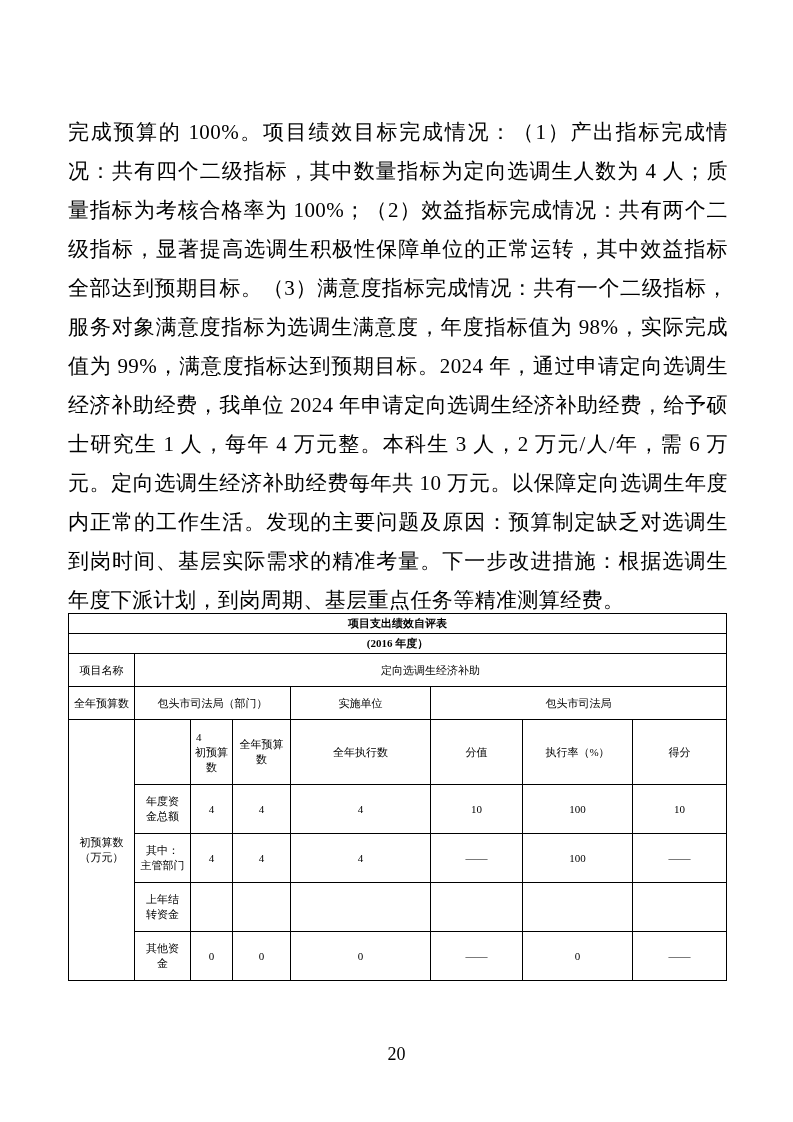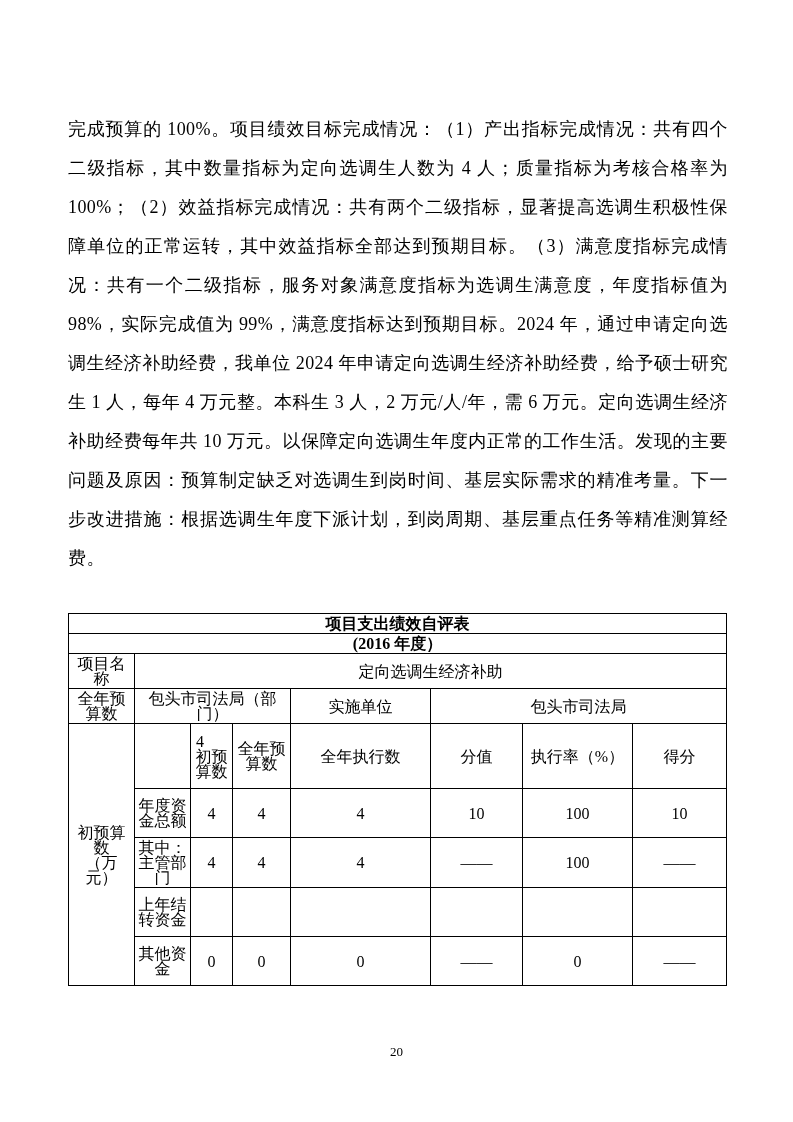--- a/index.html
+++ b/index.html
@@ -17,41 +17,41 @@
     font-family: "Liberation Serif", "DejaVu Serif", serif;
     color: #000000;
     overflow: hidden;
   }
   .body-text {
     position: absolute;
     left: 68px;
     top: 92px;
     width: 660px;
     font-family: "Liberation Serif", "DejaVu Serif", serif;
-    font-size: 18px;
+    font-size: 21px;
     line-height: 39px;
     text-align: justify;
     text-justify: inter-ideograph;
     letter-spacing: 0.4px;
   }
   .tbl-wrap {
     position: absolute;
     left: 68px;
     top: 613px;
     width: 658px;
   }
   table.doc-table {
     border-collapse: collapse;
     width: 658px;
     table-layout: fixed;
   }
   table.doc-table td {
     border: 1px solid #000000;
     padding: 2px 3px;
-    font-size: 16px;
+    font-size: 11px;
     line-height: 15px;
     text-align: center;
     vertical-align: middle;
     font-family: "Liberation Serif", "DejaVu Serif", serif;
   }
   td.title-cell {
     font-size: 25px;
     font-weight: bold;
     line-height: 44px;
     padding-top: 10px;
@@ -69,21 +69,21 @@
     text-align: left;
     padding-left: 8px;
     margin-left: 32px;
   }
   .page-number {
     position: absolute;
     left: 0;
     right: 0;
     top: 1044px;
     text-align: center;
-    font-size: 13px;
+    font-size: 18px;
     font-family: "Liberation Serif", "DejaVu Serif", serif;
   }
   .cell-2line {
     display: block;
   }
 </style>
 </head>
 <body>
 
 <div class="page">

